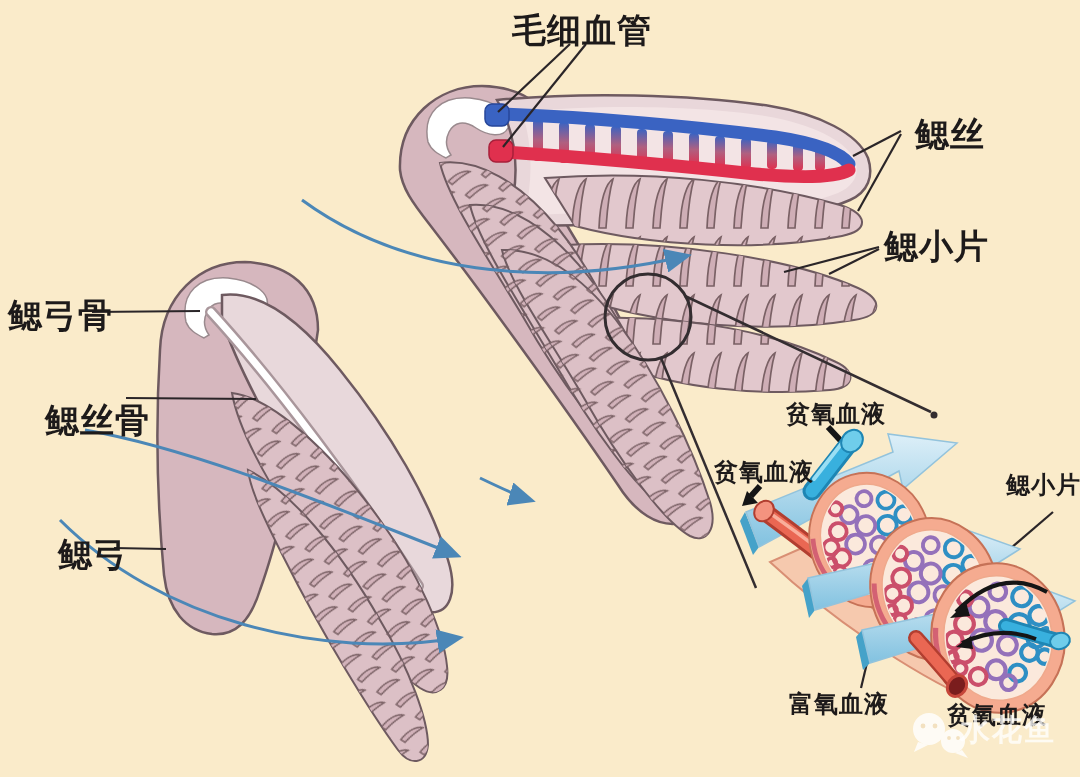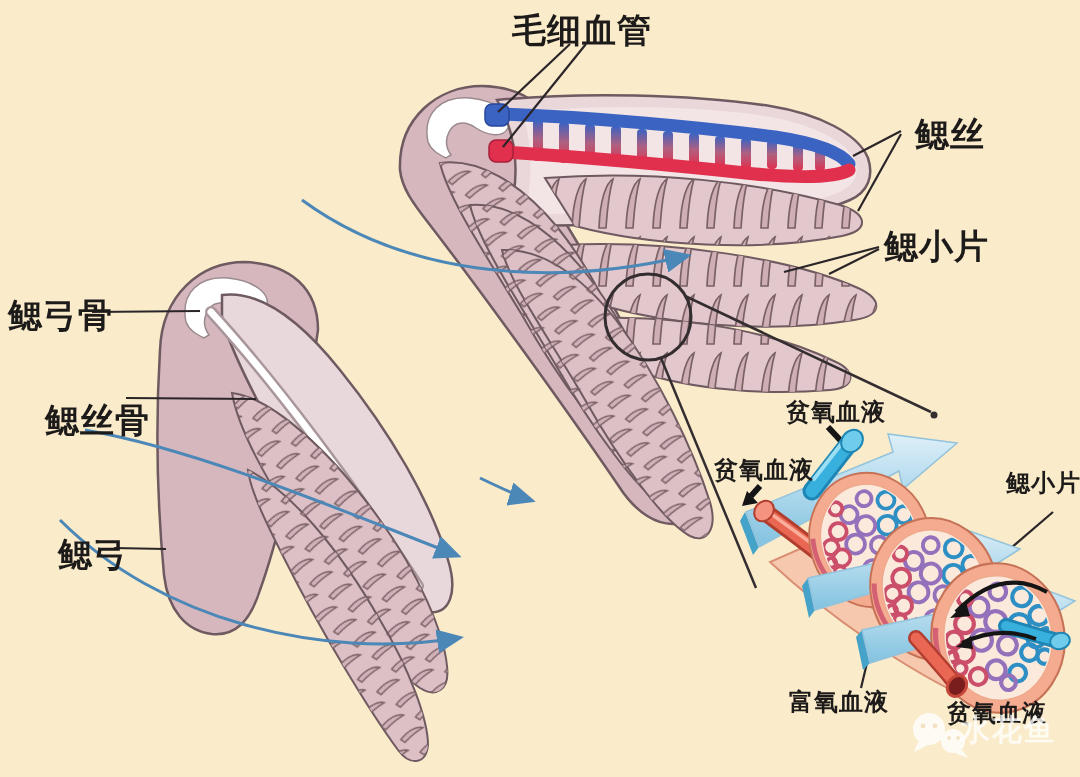--- a/index.html
+++ b/index.html
@@ -1,21 +1,21 @@
 <!DOCTYPE html>
 <html><head>
 <meta charset="utf-8">
 <style>
   html,body{margin:0;padding:0;background:#fff;}
   #stage{position:relative;width:1080px;height:777px;overflow:hidden;background:#FAEBCA;
          font-family:"DejaVu Sans","Liberation Sans",sans-serif;}
   #art{position:absolute;left:0;top:0;}
   .lbl{position:absolute;font-weight:bold;color:#1d1a1a;white-space:nowrap;letter-spacing:1px;line-height:1.1;}
   .lbl-main{font-size:34px;font-family:Liberation Serif, serif;}
-  .lbl-sub{font-size:24px;font-family:Liberation Mono, monospace;}
+  .lbl-sub{font-size:24px;}
   .watermark-text{position:absolute;font-size:30px;font-weight:bold;color:rgba(255,255,255,0.78);
          letter-spacing:2px;white-space:nowrap;}
 </style>
 </head>
 <body>
 
 <div id="stage">
 
 <svg id="art" width="1080" height="777" viewBox="0 0 1080 777">
   <defs>

